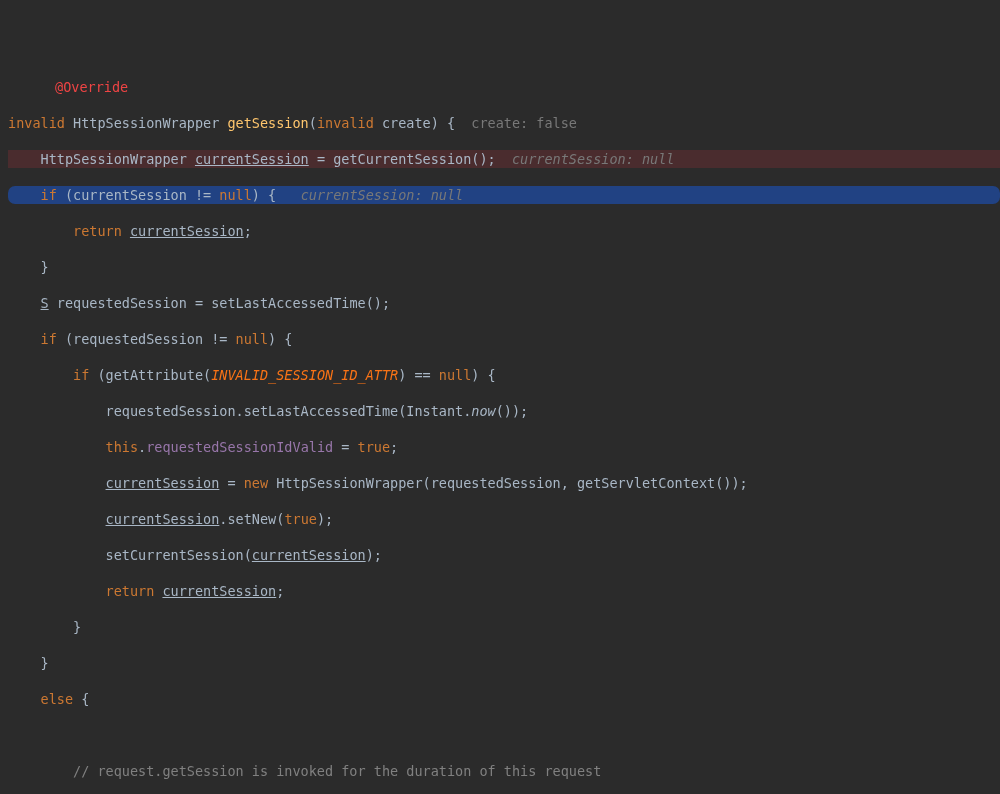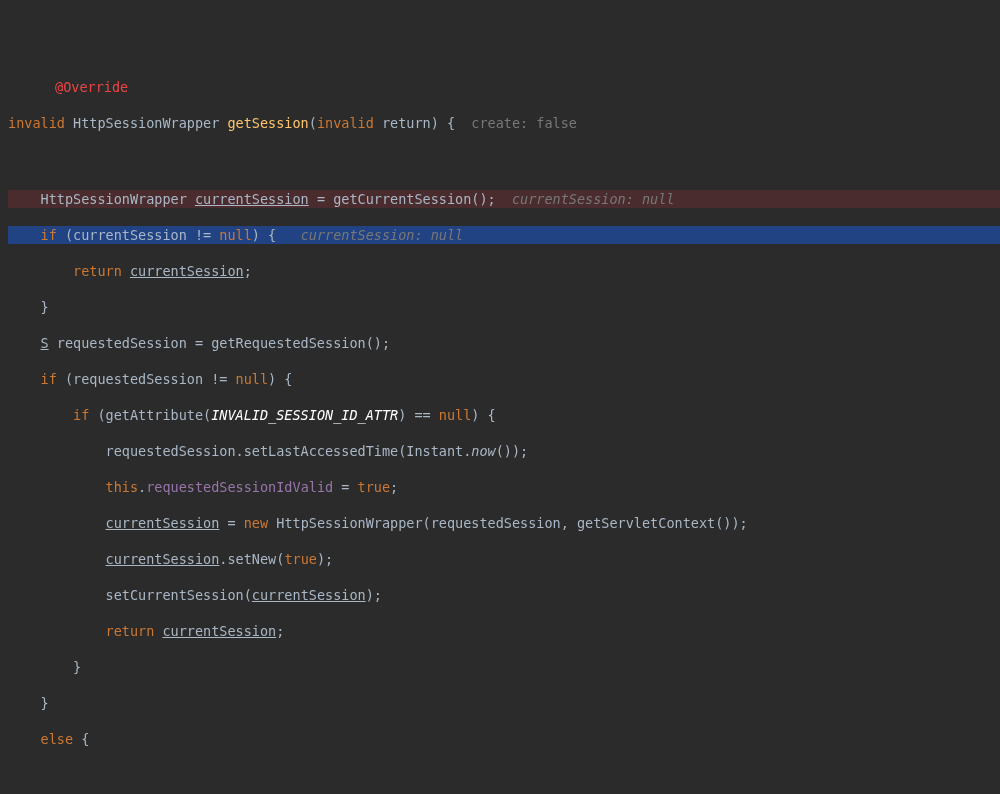--- a/index.html
+++ b/index.html
@@ -9,58 +9,58 @@
     font-size: 13.5px;
     line-height: 18px;
     color: #a9b7c6;
     width: 1000px;
     height: 794px;
     overflow: hidden;
     padding: 6px 0 0 8px;
     white-space: pre;
   }
   .line { display: block; min-height: 18px; }
-  .hl-red { background: #4a2c2e; display: block; margin-top: 40px; }
-  .hl-blue { background: #214283; display: block; }
+  .hl-red { background: #4a2c2e; display: block; }
+  .hl-blue { background: #214283; display: block; border-radius: 7px; }
   .anno { color: #ef4444; margin-left: 47px; }
   .kw { color: #cc7832; }
   .method-decl { color: #ffc66d; margin-top: 28px; }
   .param-hint { color: #787878; }
   .value-hint { color: #787878; font-style: italic; }
   .comment { color: #808080; }
-  .const { color: #ffffff; font-style: italic; }
+  .const { color: #f97316; font-style: italic; }
   .field { color: #9876aa; }
   .underline { text-decoration: underline; }
   .ident { color: #a9b7c6; }
 </style>
 </head>
 <body>
 
 
 
 <span class="line"><span class="anno">@Override</span></span>
-<span class="line"><span class="kw">invalid </span><span class="ident">HttpSessionWrapper </span><span class="method-decl">getSession</span><span class="ident">(</span><span class="kw">invalid </span><span class="ident">return) {</span><span class="param-hint">  create: false</span></span>
+<span class="line"><span class="kw">invalid </span><span class="ident">HttpSessionWrapper </span><span class="method-decl">getSession</span><span class="ident">(</span><span class="kw">invalid </span><span class="ident">create) {</span><span class="param-hint">  create: false</span></span>
 <span class="hl-red line"><span>    </span><span class="ident">HttpSessionWrapper </span><span class="underline ident">currentSession</span><span class="ident"> = getCurrentSession();</span><span class="value-hint">  currentSession: null</span></span>
 <span class="hl-blue line"><span>    </span><span class="kw">if </span><span class="ident">(currentSession != </span><span class="kw">null</span><span class="ident">) {</span><span class="value-hint">   currentSession: null</span></span>
 <span class="line"><span>        </span><span class="kw">return </span><span class="underline ident">currentSession</span><span class="ident">;</span></span>
 <span class="line"><span>    </span><span class="ident">}</span></span>
-<span class="line"><span>    </span><span class="underline ident">S</span><span class="ident"> requestedSession = getRequestedSession();</span></span>
+<span class="line"><span>    </span><span class="underline ident">S</span><span class="ident"> requestedSession = setLastAccessedTime();</span></span>
 <span class="line"><span>    </span><span class="kw">if </span><span class="ident">(requestedSession != </span><span class="kw">null</span><span class="ident">) {</span></span>
 <span class="line"><span>        </span><span class="kw">if </span><span class="ident">(getAttribute(</span><span class="const">INVALID_SESSION_ID_ATTR</span><span class="ident">) == </span><span class="kw">null</span><span class="ident">) {</span></span>
 <span class="line"><span>            </span><span class="ident">requestedSession.setLastAccessedTime(Instant.</span><span class="ident" style="font-style:italic">now</span><span class="ident">());</span></span>
 <span class="line"><span>            </span><span class="kw">this</span><span class="ident">.</span><span class="field">requestedSessionIdValid</span><span class="ident"> = </span><span class="kw">true</span><span class="ident">;</span></span>
 <span class="line"><span>            </span><span class="underline ident">currentSession</span><span class="ident"> = </span><span class="kw">new </span><span class="ident">HttpSessionWrapper(requestedSession, getServletContext());</span></span>
 <span class="line"><span>            </span><span class="underline ident">currentSession</span><span class="ident">.setNew(</span><span class="kw">true</span><span class="ident">);</span></span>
 <span class="line"><span>            </span><span class="ident">setCurrentSession(</span><span class="underline ident">currentSession</span><span class="ident">);</span></span>
 <span class="line"><span>            </span><span class="kw">return </span><span class="underline ident">currentSession</span><span class="ident">;</span></span>
 <span class="line"><span>        </span><span class="ident">}</span></span>
 <span class="line"><span>    </span><span class="ident">}</span></span>
 <span class="line"><span>    </span><span class="kw">else </span><span class="ident">{</span></span>
 <span class="line"><span>        </span></span>
-<span class="line"><span>        </span></span>
+<span class="line"><span>        </span><span class="comment">// request.getSession is invoked for the duration of this request</span></span>
 
 
 
 
 
 
 
 
 
 

